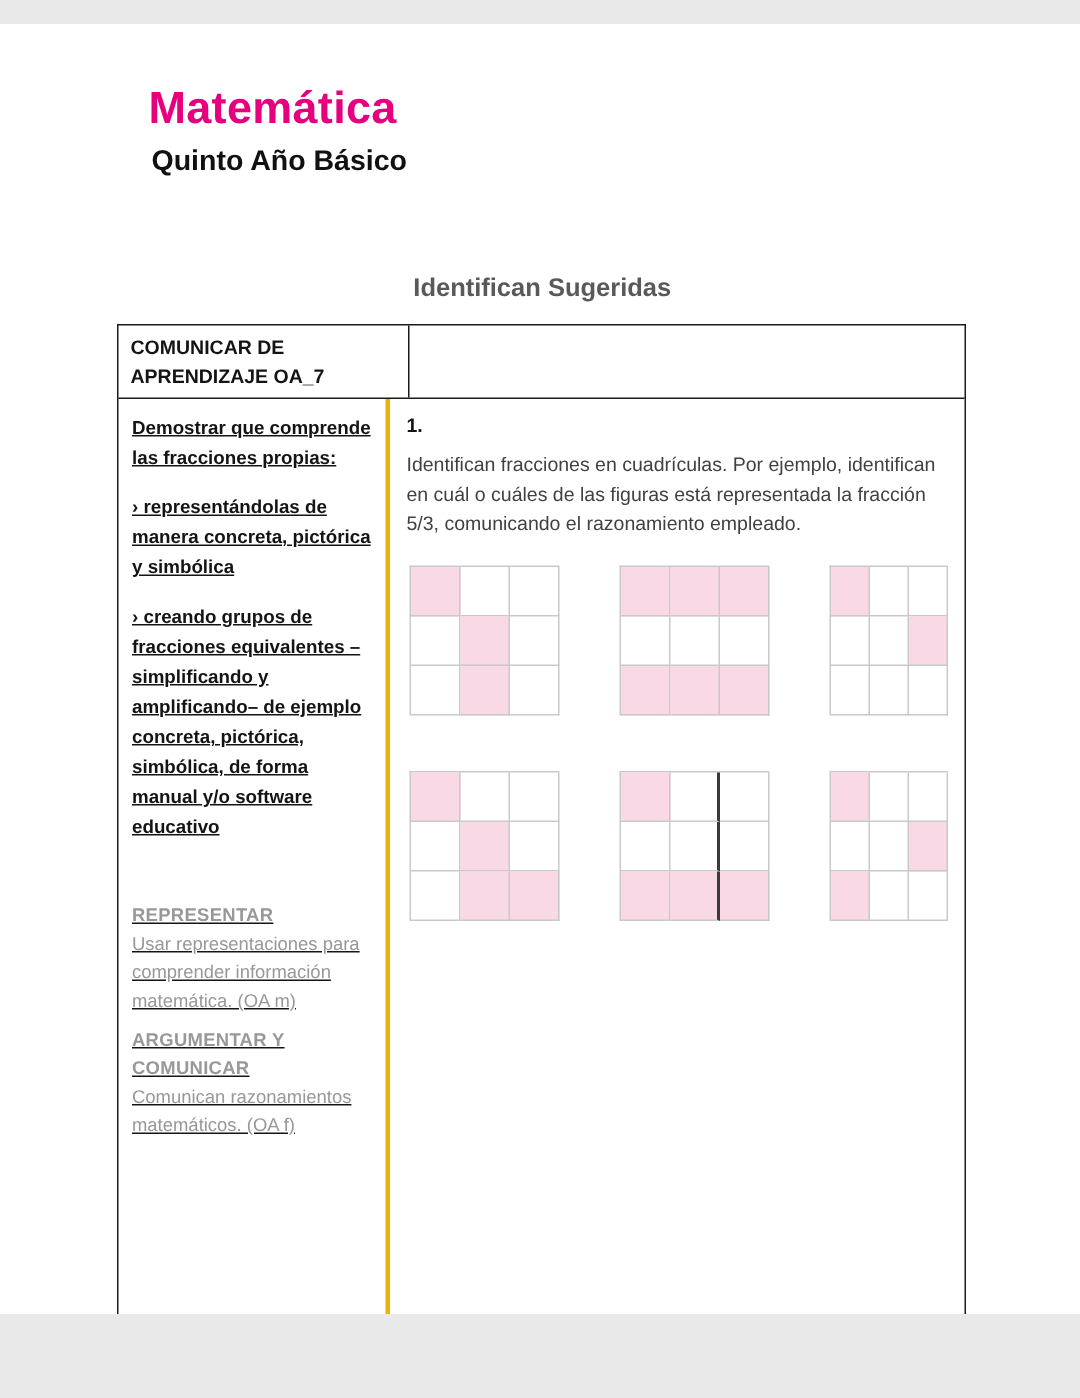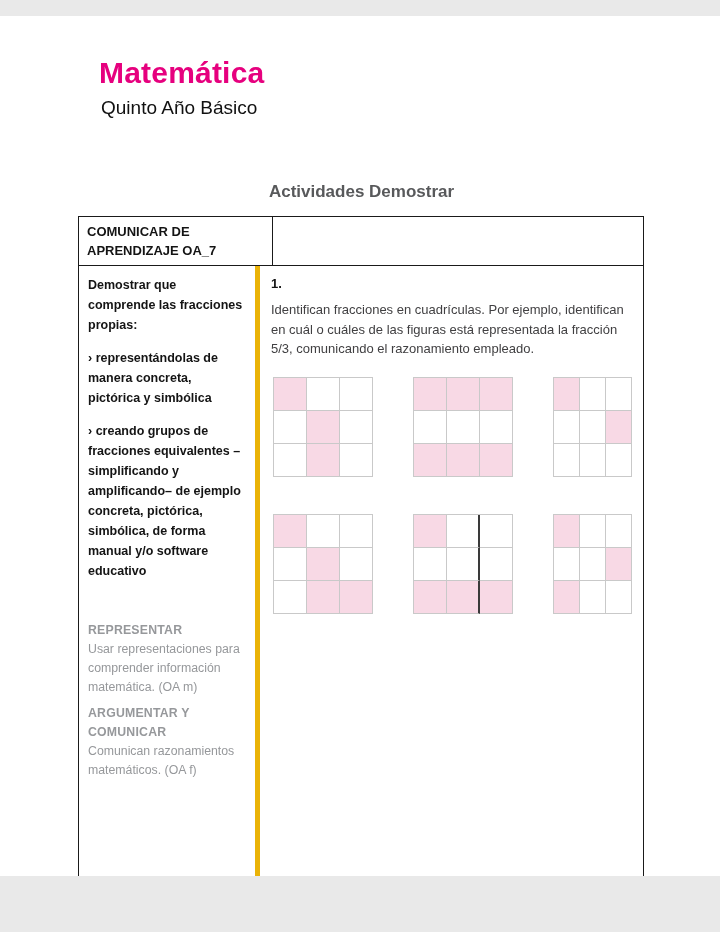--- a/index.html
+++ b/index.html
@@ -14,21 +14,21 @@
     overflow: hidden;
   }
 
   
   .brand {
     position: absolute; left: 99px; top: 40px;
     font-size: 30px; font-weight: bold; letter-spacing: 0.2px;
   }
   .course {
     position: absolute; left: 101px; top: 81px;
-    font-size: 19px; font-weight: normal; color: #111111;
+    font-size: 19px; font-weight: bold; color: #111111;
   }
   .unit-block {
     position: absolute; left: 440px; top: 52px; width: 141px;
     text-align: right; font-weight: bold; font-size: 17px;
   }
   .unit-block .oa { margin-top: 12px; }
 
   
   .section-title {
     position: absolute; left: 78px; top: 166px; width: 567px;
@@ -46,23 +46,23 @@
   .t-h-left {
     width: 194px; box-sizing: border-box; border-right: 1px solid #1a1a1a;
     padding: 5px 8px; font-size: 13px; font-weight: bold; line-height: 19px; color: #141414;
   }
   .t-h-right {
     flex: 1; padding: 5px 8px; text-align: center;
     font-size: 13px; font-weight: bold; line-height: 19px; color: #141414;
   }
   .t-body { display: flex; flex: 1; min-height: 0; }
   .t-left {
-    width: 194px; box-sizing: border-box; border-right: 5px solid #eab308;
+    width: 194px; box-sizing: border-box; border-right: 3px solid #eab308;
     padding: 9px 9px 8px 9px;
-    font-size: 12.5px; font-weight: bold; line-height: 20px; color: #141414;
+    font-size: 12.5px; font-weight: bold; line-height: 20px; color: #141414; text-decoration: underline;
   }
   .t-left p { margin: 0 0 13px 0; }
   .t-left p:last-of-type { margin-bottom: 0; }
 
   .skills { margin-top: 40px; color: #96989b; font-size: 12.3px; line-height: 19px; }
   .skill-title { font-weight: bold; margin-top: 7px; letter-spacing: 0.2px; }
   .skill-title:first-child { margin-top: 0; }
   .skill-text { font-weight: normal; }
 
   .t-right { flex: 1; padding: 8px 11px; box-sizing: border-box; }
@@ -84,21 +84,21 @@
   .grid-cell { border-right: 1px solid #c9c9c9; border-bottom: 1px solid #c9c9c9; }
 </style>
 </head>
 <body>
 
 <div class="page">
 
   <div class="brand" style="color: rgb(230, 0, 126);">Matemática</div>
   <div class="course">Quinto Año Básico</div>
 
-  <div class="section-title">Actividades Demostrar</div>
+  <div class="section-title">Identifican Sugeridas</div>
 
   <div class="doc-table">
     <div class="t-header">
       <div class="t-h-left">COMUNICAR DE APRENDIZAJE OA_7</div>
     </div>
     <div class="t-body">
 
       <div class="t-left">
         <p>Demostrar que comprende las fracciones propias:</p>
         <p>› representándolas de manera concreta, pictórica y simbólica</p>

